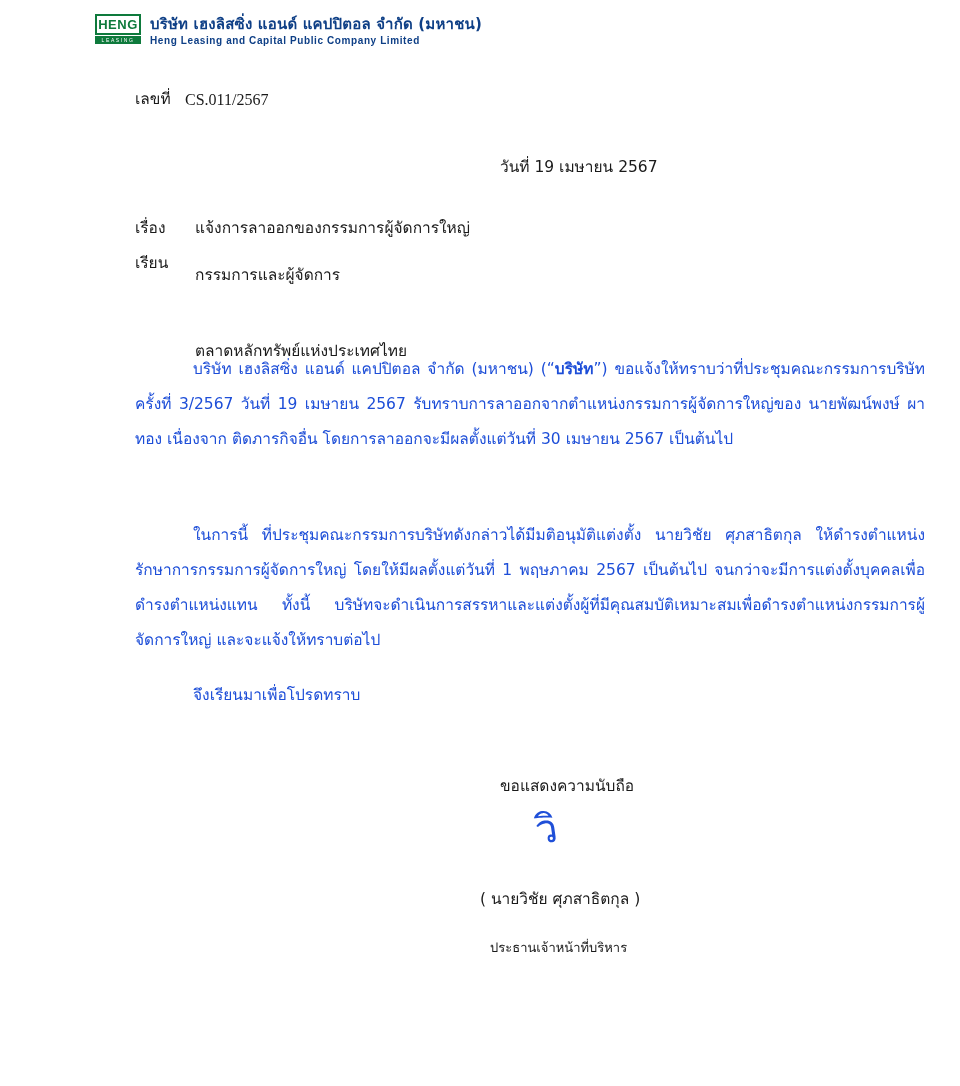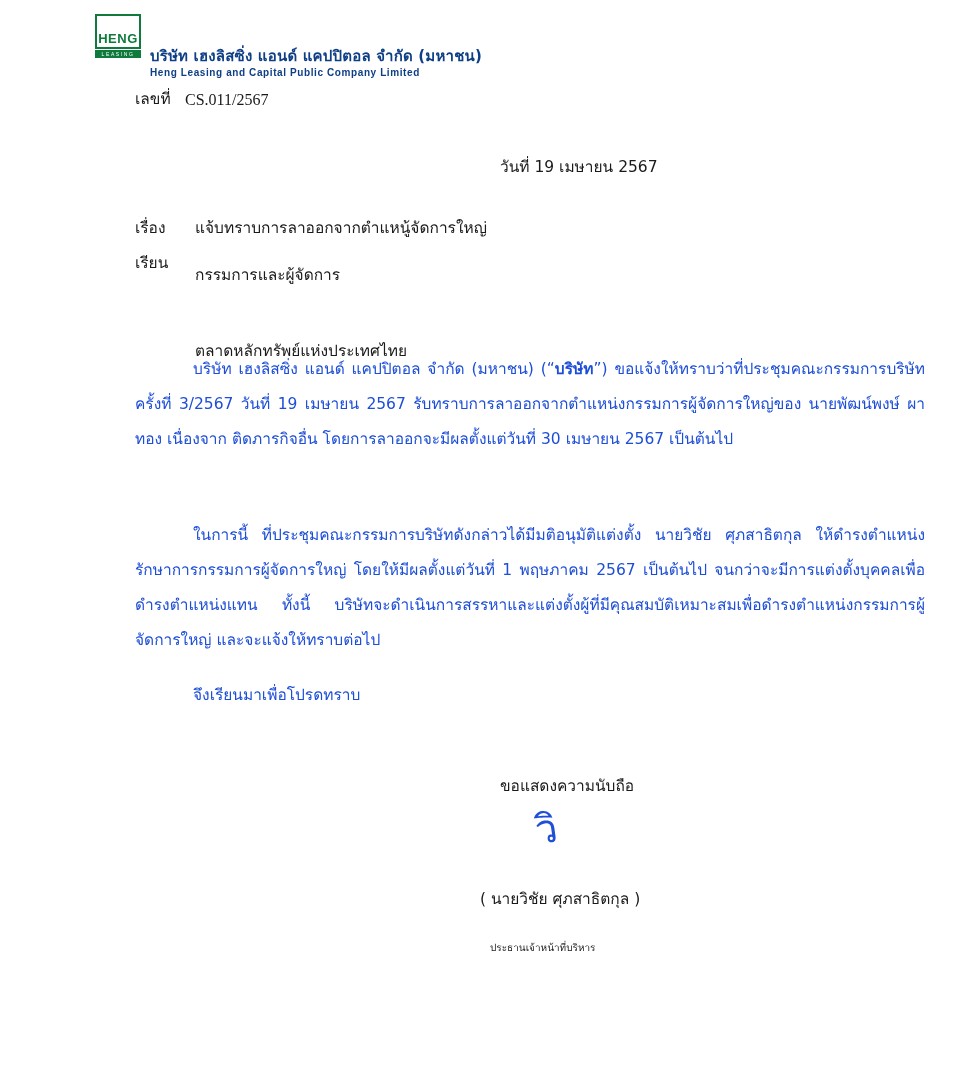--- a/index.html
+++ b/index.html
@@ -46,36 +46,35 @@
     flex: 0 0 auto;
   }
   .logo-heng {
     border: 2px solid #0e7a3c;
     color: #0e7a3c;
     font-weight: bold;
     font-size: 13px;
     line-height: 15px;
     letter-spacing: 0.5px;
     text-align: center;
-    padding: 15px 0 1px 0;
+    padding: 1px 0 1px 0;
     font-family: "Liberation Sans", sans-serif;
   }
   .logo-leasing {
     background: #0e7a3c;
     color: #ffffff;
     font-size: 5px;
     letter-spacing: 1.6px;
     text-align: center;
     padding: 1px 0;
     font-family: "Liberation Sans", sans-serif;
     margin-top: 1px;
   }
   .company-lines {
     padding-top: 1px;
-    margin-top: 32px;
   }
   .company-th {
     color: #0e3f86;
     font-weight: bold;
     font-size: 15px;
     line-height: 19px;
     letter-spacing: 0.2px;
     white-space: nowrap;
   }
   .company-en {
@@ -130,21 +129,21 @@
     position: absolute;
     left: 440px;
     top: 818px;
     color: #1f4fd8;
     font-size: 40px;
     font-family: "DejaVu Serif", serif;
     transform: rotate(-8deg);
     letter-spacing: -3px;
   }
   .signer-name { position: absolute; left: 385px; top: 888px; font-size: 15.5px; }
-  .signer-title { position: absolute; left: 395px; top: 936px; font-size: 10px; }
+  .signer-title { position: absolute; left: 395px; top: 936px; font-size: 13px; }
 
   .bold { font-weight: bold; }
 </style>
 </head>
 <body>
 
 <div class="sheet-border-left"></div>
 
 <div class="page">
 
@@ -160,21 +159,21 @@
   </div>
 
   <div class="doc">
 
     <div class="row doc-no-label">เลขที่</div>
     <div class="row doc-no-value">CS.011/2567</div>
 
     <div class="row date-line">วันที่ 19 เมษายน 2567</div>
 
     <div class="row subject-label">เรื่อง</div>
-    <div class="row subject-value">แจ้บทราบการลาออกจากตำแหนู้จัดการใหญ่</div>
+    <div class="row subject-value">แจ้งการลาออกของกรรมการผู้จัดการใหญ่</div>
 
     <div class="row to-label">เรียน</div>
     <div class="row to-value-1">กรรมการและผู้จัดการ</div>
     <div class="row to-value-2">ตลาดหลักทรัพย์แห่งประเทศไทย</div>
 
     <div class="para para-1"><span class="indent"></span><span>บริษัท เฮงลิสซิ่ง แอนด์ แคปปิตอล จำกัด (มหาชน) (“</span><span class="bold">บริษัท</span><span>”) ขอแจ้งให้ทราบว่าที่ประชุมคณะกรรมการบริษัท ครั้งที่ 3/2567 วันที่ 19 เมษายน 2567 รับทราบการลาออกจากตำแหน่งกรรมการผู้จัดการใหญ่ของ นายพัฒน์พงษ์ ผาทอง เนื่องจาก ติดภารกิจอื่น โดยการลาออกจะมีผลตั้งแต่วันที่ 30 เมษายน 2567 เป็นต้นไป</span></div>
 
     <div class="para para-2"><span class="indent"></span><span>ในการนี้ ที่ประชุมคณะกรรมการบริษัทดังกล่าวได้มีมติอนุมัติแต่งตั้ง นายวิชัย ศุภสาธิตกุล ให้ดำรงตำแหน่ง รักษาการกรรมการผู้จัดการใหญ่ โดยให้มีผลตั้งแต่วันที่ 1 พฤษภาคม 2567 เป็นต้นไป จนกว่าจะมีการแต่งตั้งบุคคลเพื่อดำรงตำแหน่งแทน ทั้งนี้ บริษัทจะดำเนินการสรรหาและแต่งตั้งผู้ที่มีคุณสมบัติเหมาะสมเพื่อดำรงตำแหน่งกรรมการผู้จัดการใหญ่ และจะแจ้งให้ทราบต่อไป</span></div>
 
     <div class="para para-3"><span class="indent"></span><span>จึงเรียนมาเพื่อโปรดทราบ</span></div>

